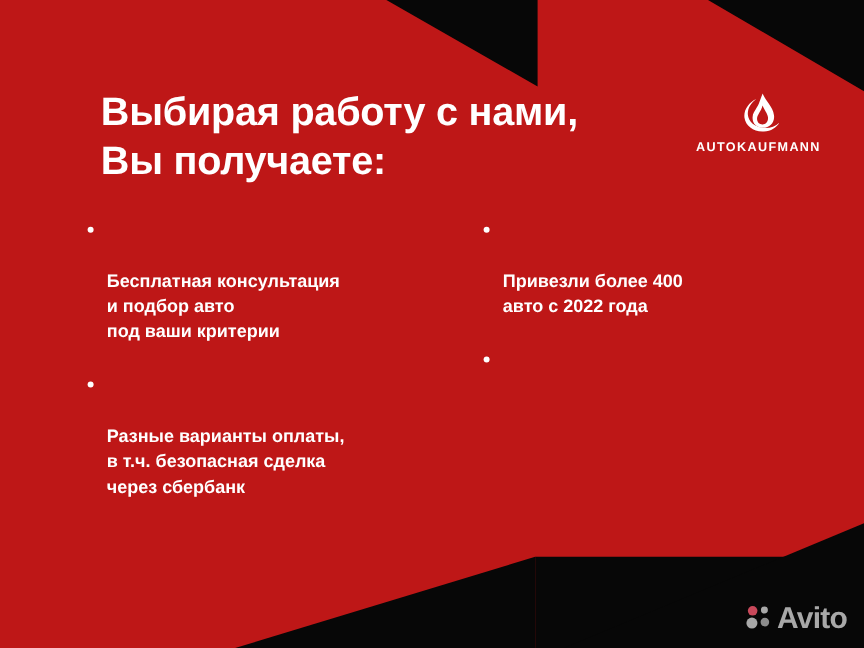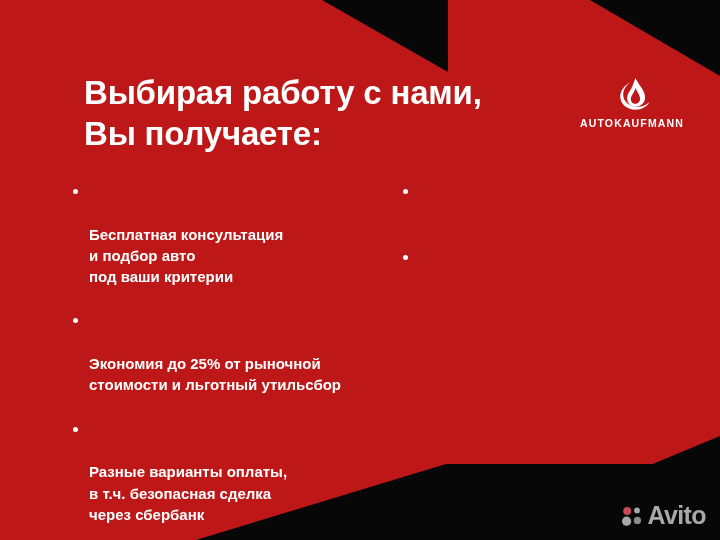--- a/index.html
+++ b/index.html
@@ -100,21 +100,20 @@
     border-radius: 50%;
     background: #ffffff;
   }
 
   
   .avito {
     position: absolute;
     right: 14px;
     bottom: 12px;
     display: flex;
-    align-items: center;
     gap: 4px;
     z-index: 6;
   }
   .avito-dots {
     width: 22px;
     height: 22px;
     display: block;
   }
   .avito-word {
     color: #a8a8a8;
@@ -157,35 +156,32 @@
 
       <div class="col col-left">
         <div class="bullet">
           <span class="dot"></span>
           <span>Бесплатная консультация
 и подбор авто
 под ваши критерии</span>
         </div>
         <div class="bullet">
           <span class="dot"></span>
-          <span>Экономия до 25% от рыночной
-стоимости и льготный утильсбор</span>
-        </div>
-        <div class="bullet">
-          <span class="dot"></span>
           <span>Разные варианты оплаты,
 в т.ч. безопасная сделка
 через сбербанк</span>
         </div>
 
       </div>
 
       <div class="col col-right">
         <div class="bullet">
           <span class="dot"></span>
+          <span>Привезли более 400
+авто с 2022 года</span>
         </div>
         <div class="bullet">
           <span class="dot"></span>
         </div>
       </div>
 
     </div>
 
     <div class="avito">
       <svg class="avito-dots" viewBox="0 0 22 22">

